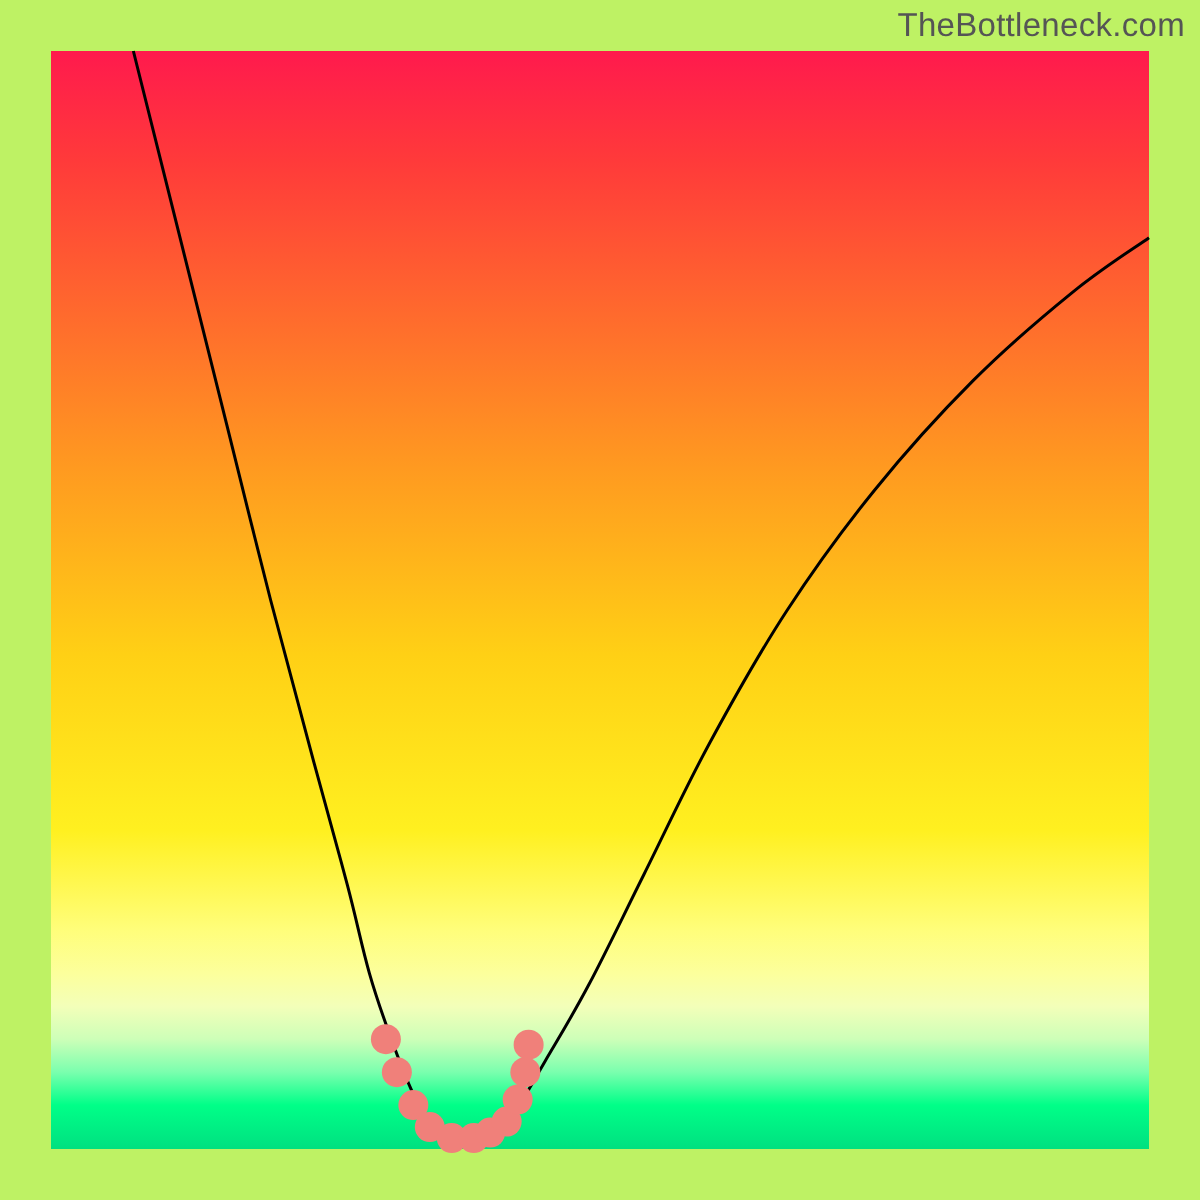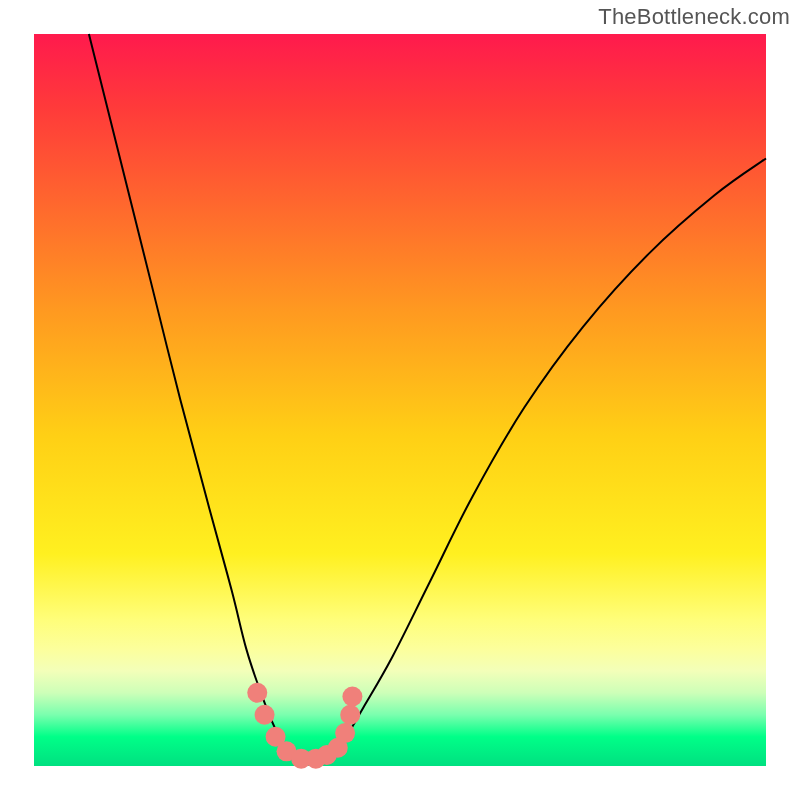--- a/index.html
+++ b/index.html
@@ -7,21 +7,21 @@
     padding: 0;
     width: 800px;
     height: 800px;
     overflow: hidden;
     background: #000;
     font-family: Arial, Helvetica, sans-serif;
   }
   .frame {
     position: absolute;
     inset: 0;
-    background: #ffffff;
+    background: #bef264;
     padding-left: 38px;
   }
   .plot {
     position: absolute;
     left: 34px;
     top: 34px;
     width: 732px;
     height: 732px;
     background: linear-gradient(to bottom,
       #ff1a4d 0%,

